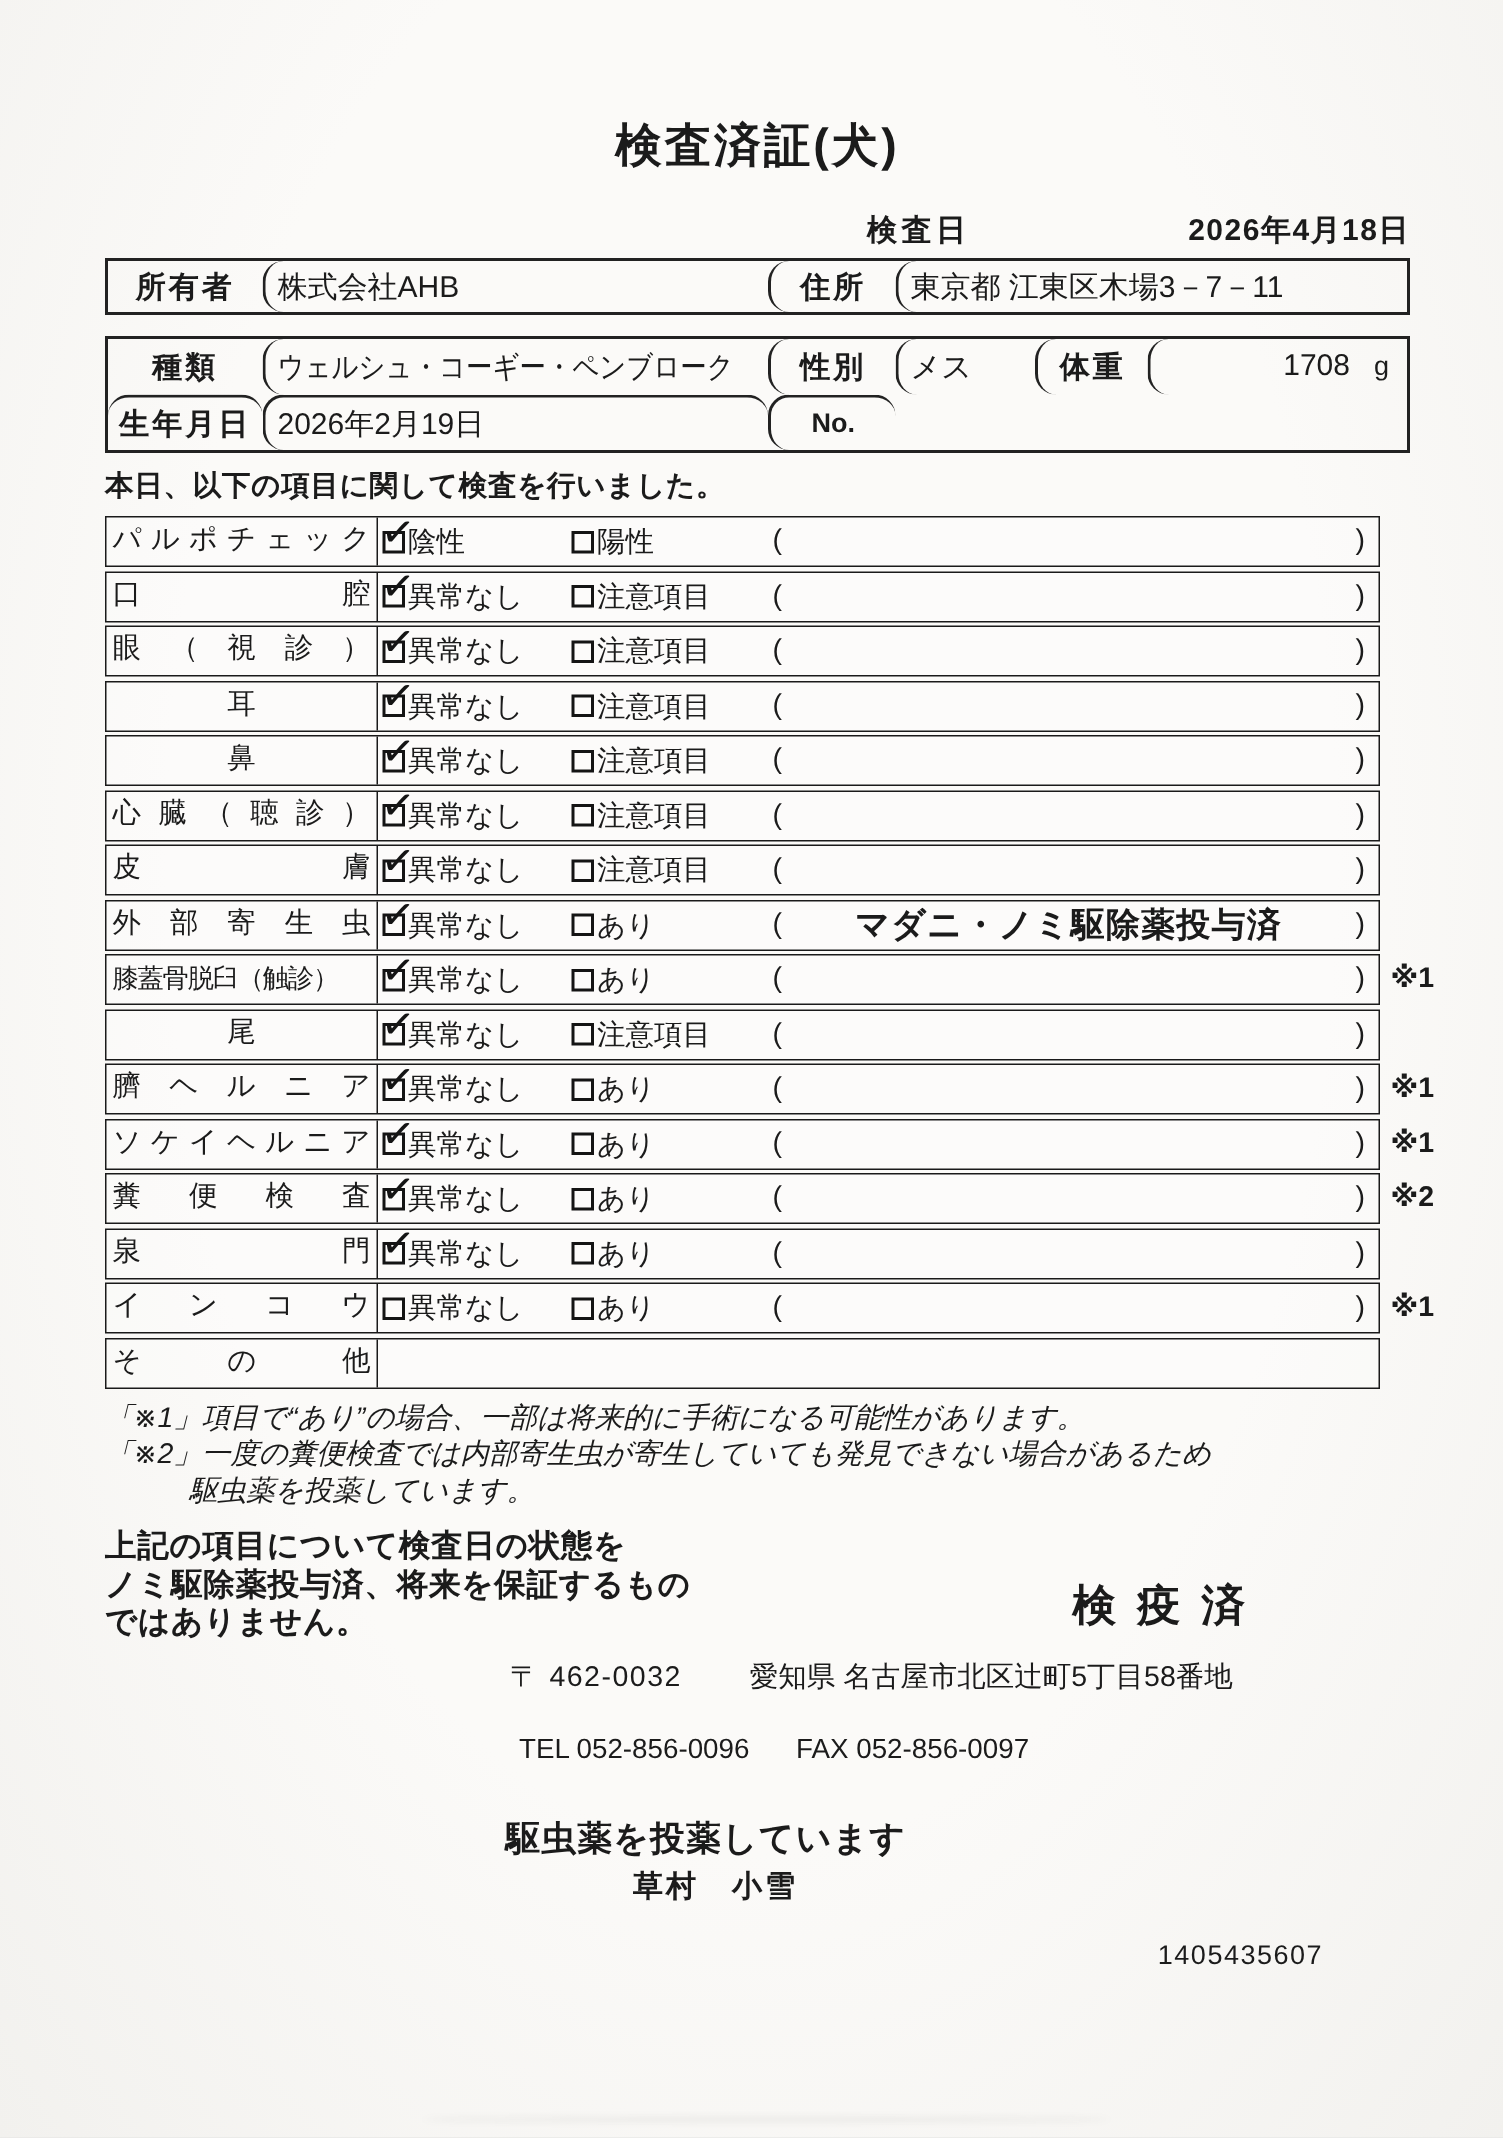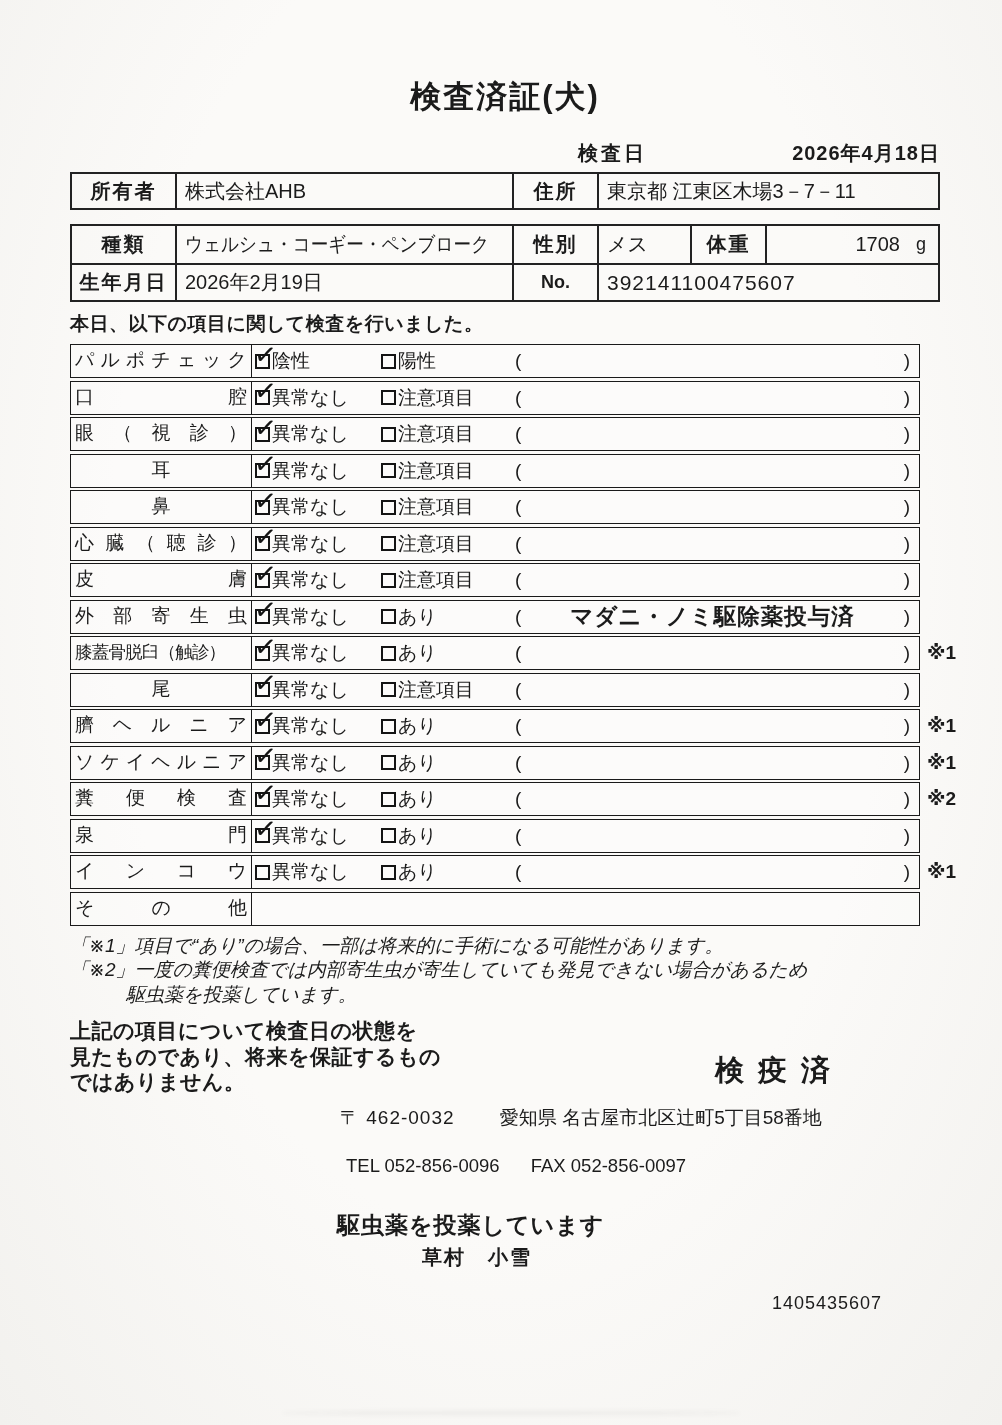--- a/index.html
+++ b/index.html
@@ -41,21 +41,21 @@
   }
   .pet-tbl {
     margin-top:14px;
     display:grid; grid-template-columns:103px 337px 85px 93px 75px 1fr;
     grid-auto-rows:37px;
   }
   .cell {
     display:flex; align-items:center;
     border-left:2px solid #222;
     font-size:20px; font-weight:500;
-    padding:0 8px; overflow:hidden; white-space:nowrap;
+    padding:0 8px; overflow:hidden; white-space:nowrap;border-radius:14px;
   }
   .cell.first { border-left:none; }
   .cell.r2 { border-top:2px solid #222; }
   .cell.lab { justify-content:center; font-weight:600; letter-spacing:2px; }
   .cell.num-span { grid-column:4 / -1; font-size:21px; letter-spacing:1px; }
   .cell .condense { display:inline-block; transform:scaleX(0.88); transform-origin:left center; }
   .cell.weight { justify-content:flex-end; gap:16px; padding-right:12px; }
   .cell.weight .unit { font-size:18px; }
   .cell.no-lab { font-size:18px; letter-spacing:0; }
 
@@ -143,21 +143,20 @@
     <div class="cell lab">性別</div>
     <div class="cell">メス</div>
     <div class="cell lab">体重</div>
     <div class="cell weight">
       <span>1708</span>
       <span class="unit">g</span>
     </div>
     <div class="cell lab first r2">生年月日</div>
     <div class="cell r2">2026年2月19日</div>
     <div class="cell lab r2 no-lab">No.</div>
-    <div class="cell r2 num-span">392141100475607</div>
   </div>
 
   <p class="intro">本日、以下の項目に関して検査を行いました。</p>
 
   <div class="checklist" id="checklist">
       <div class="cl-row">
         <div class="cl-box">
           <div class="cl-label justify">パルポチェック</div>
           <div class="cl-content">
             <span class="cl-opt">
@@ -509,21 +508,21 @@
     </div>
 
   <div class="notes">
     <p>「※1」項目で“あり”の場合、一部は将来的に手術になる可能性があります。</p>
     <p>「※2」一度の糞便検査では内部寄生虫が寄生していても発見できない場合があるため</p>
     <p class="indent">駆虫薬を投薬しています。</p>
   </div>
 
   <div class="disclaimer">
     <p>上記の項目について検査日の状態を</p>
-    <p>見たものであり、将来を保証するもの</p>
+    <p>ノミ駆除薬投与済、将来を保証するもの</p>
     <p>ではありません。</p>
     <div class="stamp">検疫済</div>
   </div>
 
   <div class="addr-line">
     <span class="postal">〒 462-0032</span>
     <span>愛知県 名古屋市北区辻町5丁目58番地</span>
   </div>
 
   <p class="tel-line">

